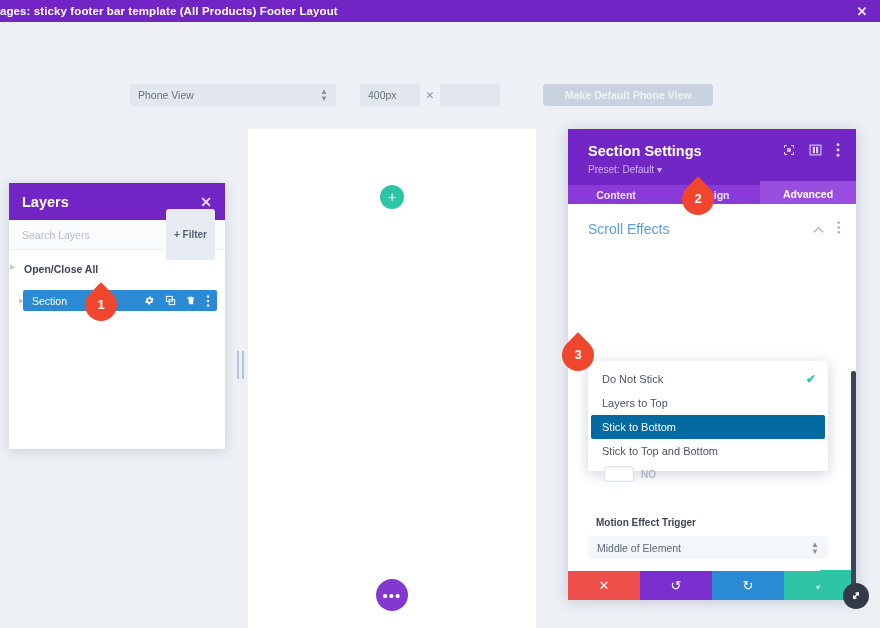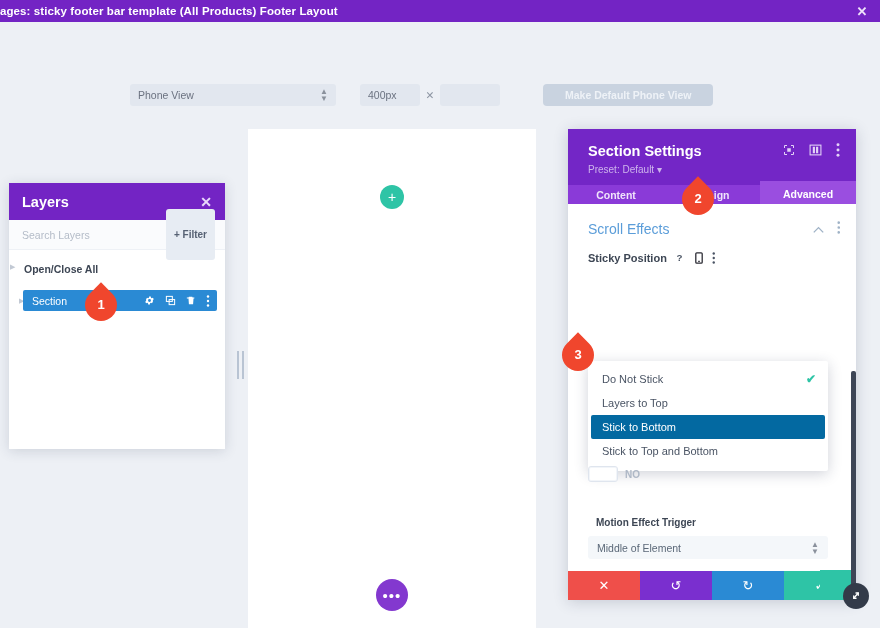--- a/index.html
+++ b/index.html
@@ -131,21 +131,21 @@
     position:absolute; left:20px; top:157px; width:240px; background:#ffffff;
     box-shadow:0 3px 14px rgba(40,50,80,.22); border-radius:2px; padding:6px 0 8px 0;
   }
   .dd-item {
     height:24px; display:flex; align-items:center; justify-content:space-between;
     padding:0 12px 0 14px; font-size:11px; color:#4a5464; cursor:pointer;
   }
   .dd-item.selected { background:#0369a1; color:#ffffff; border-radius:2px; margin:0 3px; padding:0 9px 0 11px; }
   .dd-check { color:#2ec4a6; font-size:12px; font-weight:bold; }
 
-  .toggle-row { position:absolute; left:20px; top:262px; display:flex; align-items:center; gap:7px; }
+  .toggle-row { position:absolute; left:36px; top:262px; display:flex; align-items:center; gap:7px; }
   .toggle {
     width:30px; height:16px; background:#ffffff; border:1px solid #dfe5ee; border-radius:3px;
     box-shadow:inset 0 0 0 1px #f2f5f9; cursor:pointer;
   }
   .toggle-text { font-size:10px; font-weight:bold; color:#aeb8c6; }
 
   .met-label { position:absolute; left:28px; top:313px; font-size:10px; font-weight:bold; color:#3d4654; }
   .met-select {
     position:absolute; left:20px; top:332px; width:240px; height:23px; background:#f4f7fa;
     border-radius:3px; display:flex; align-items:center; padding:0 9px; font-size:10.5px; color:#5b6878;
@@ -320,41 +320,20 @@
         <span>
           <svg width="3.5" height="13" viewBox="0 0 4 16" fill="#9fb2c6">
               <circle cx="2" cy="2" r="1.6"></circle>
               <circle cx="2" cy="8" r="1.6"></circle>
               <circle cx="2" cy="14" r="1.6"></circle>
             </svg>
         </span>
       </div>
     </div>
 
-    <div class="field-label-row">
-      <span class="field-label">Sticky Position</span>
-      <span class="field-icon">
-        <svg width="10" height="12" viewBox="0 0 12 16" fill="#4a5464">
-            <text x="0" y="12" font-size="13" font-family="Liberation Sans" font-weight="bold" fill="#4a5464">?</text>
-          </svg>
-      </span>
-      <span class="field-icon">
-        <svg width="8" height="12" viewBox="0 0 10 15" fill="none" stroke="#2b2b34" stroke-width="1.6">
-            <rect x="1" y="1" width="8" height="13" rx="1.2"></rect>
-            <line x1="4" y1="11.6" x2="6" y2="11.6"></line>
-          </svg>
-      </span>
-      <span class="field-icon">
-        <svg width="3.5" height="12" viewBox="0 0 4 16" fill="#4a5464">
-            <circle cx="2" cy="2" r="1.6"></circle>
-            <circle cx="2" cy="8" r="1.6"></circle>
-            <circle cx="2" cy="14" r="1.6"></circle>
-          </svg>
-      </span>
-    </div>
 
     <div class="dropdown">
       <div class="dd-item">
         <span>Do Not Stick</span>
         <span class="dd-check">✔</span>
       </div>
       <div class="dd-item">
         <span>Layers to Top</span>
       </div>
       <div class="dd-item selected">

